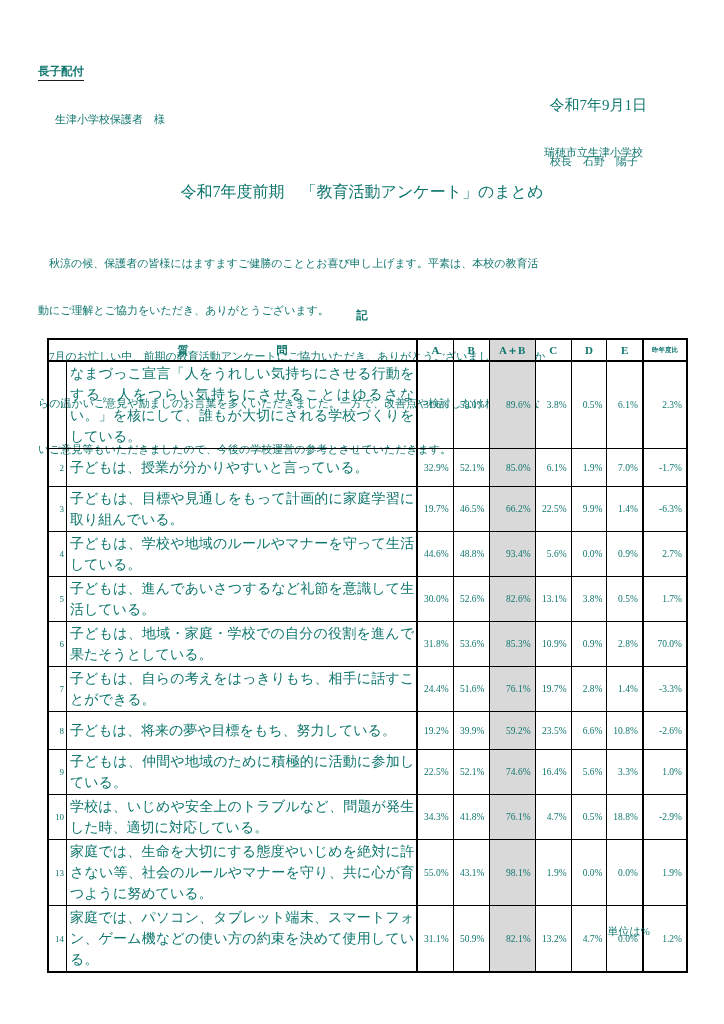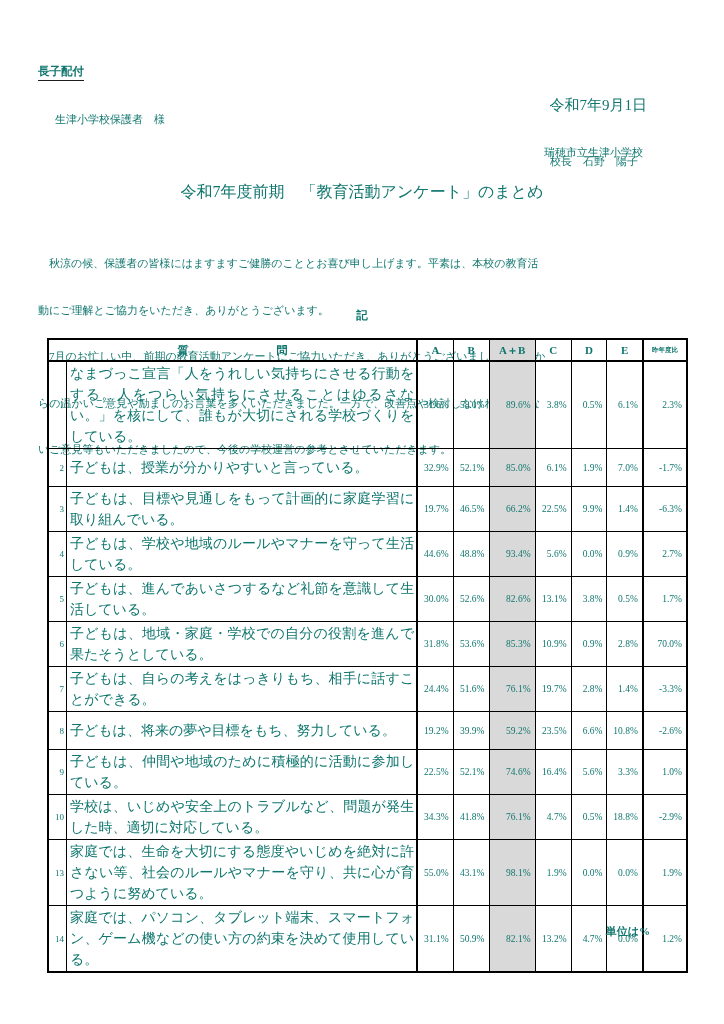--- a/index.html
+++ b/index.html
@@ -61,21 +61,21 @@
   .hl     { background: #d9d9d9; }
   td.afirst, th.afirst { border-left: 2px solid #000; }
   td.last,  th.last    { border-left: 2px solid #000; margin-left: 27px; }
   th.small span {
     display: inline-block;
     font-size: 9px; transform: scale(0.72); transform-origin: center;
     white-space: nowrap;
   }
   .unit-note {
     top: 924px; right: 74px;
-    font-size: 11px; font-weight: bold;
+    font-size: 11px; font-weight: normal;
   }
 </style>
 </head>
 <body>
 
 <div class="page">
 
   <div class="abs dist-note">長子配付</div>
   <div class="abs date">令和7年9月1日</div>
   <div class="abs addressee">生津小学校保護者　様</div>

